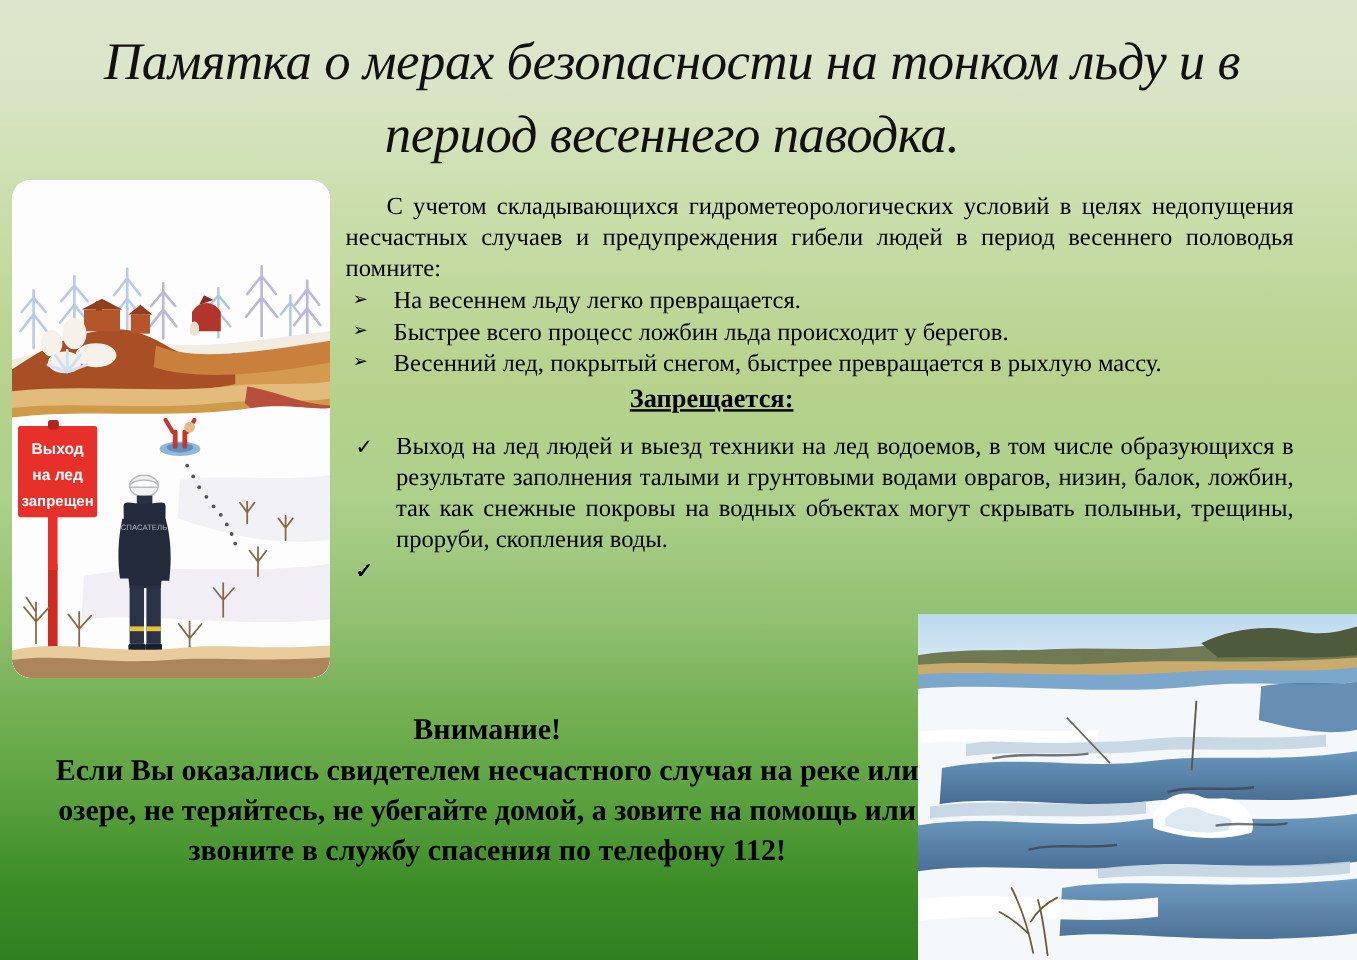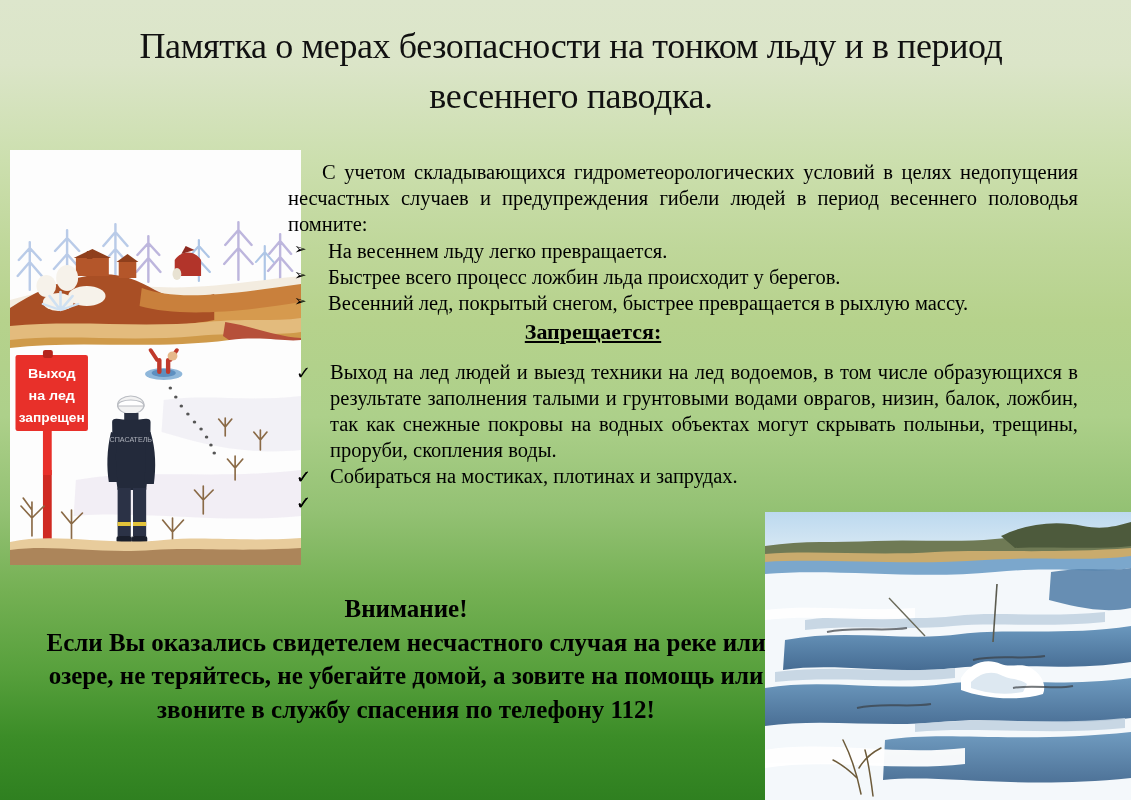--- a/index.html
+++ b/index.html
@@ -25,39 +25,41 @@
         #57a03c 84%,
         #3c8d28 92%,
         #2f8020 100%);
     font-family: "Liberation Serif", "DejaVu Serif", serif;
     color: #000;
   }
 
   
   .title {
     position: absolute;
-    left: 61px;
+    left: 50px;
     top: 22px;
     width: 1020px;
     text-align: center;
-    font-size: 36px;
+    font-style: italic;
+    font-size: 44px;
     line-height: 1.38;
     letter-spacing: -0.4px;
     color: #111;
   }
 
   
   .illo {
     position: absolute;
     left: 10px;
     top: 150px;
-    width: 291px;
+    width: 265px;
     height: 415px;
     background: #ffffff;
     overflow: hidden;
+    border-radius: 16px;
   }
   .illo svg { display: block; width: 100%; height: 100%; }
 
   
   .photo {
     position: absolute;
     left: 765px;
     top: 512px;
     width: 366px;
     height: 288px;
@@ -279,21 +281,20 @@
     <ul class="lst checks">
       <li>
         <span class="mk">✓</span>
         <span>Выход на лед людей и выезд техники на лед водоемов, в том числе образующихся в результате заполнения талыми и грунтовыми водами оврагов, низин, балок, ложбин, так как снежные покровы на водных объектах могут скрывать полыньи, трещины, проруби, скопления воды.</span>
       </li>
       <li>
         <span class="mk">✓</span>
       </li>
       <li>
         <span class="mk">✓</span>
-        <span>Собираться на мостиках, плотинах и запрудах.</span>
       </li>
       <li>
         <span class="mk">✓</span>
       </li>
       <li>
         <span class="mk">✓</span>
       </li>
     </ul>
   </div>
 

